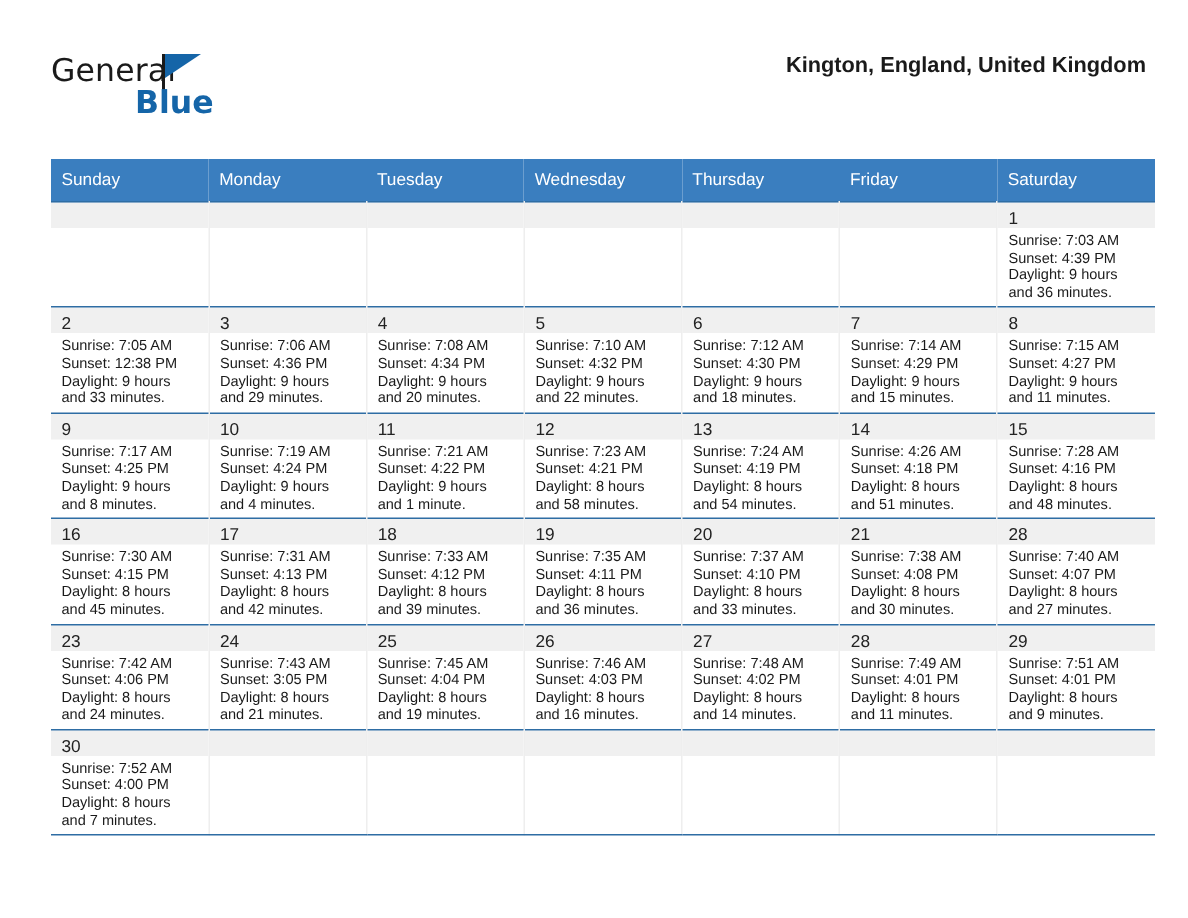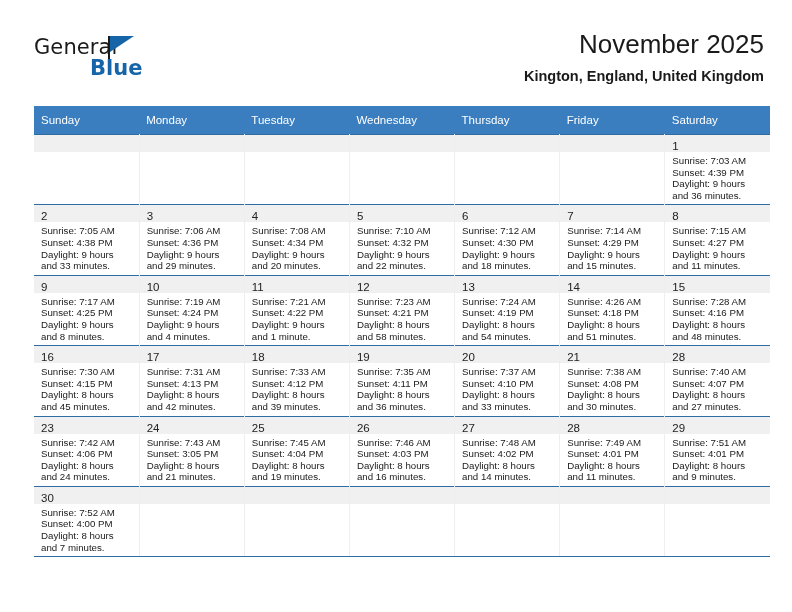--- a/index.html
+++ b/index.html
@@ -166,21 +166,20 @@
   <div class="header">
 
     <div class="logo">
       <span class="logo-general">General</span>
       <span class="logo-bar"></span>
       <span class="logo-tri"></span>
       <span class="logo-blue">Blue</span>
     </div>
 
     <div class="title-block">
-      <div class="cal-title">November 2025</div>
       <div class="cal-subtitle">Kington, England, United Kingdom</div>
     </div>
 
   </div>
 
   <div class="calendar">
     <table class="cal">
       <colgroup>
         <col>
           <col>
@@ -235,21 +234,21 @@
                 <div class="cell-line">Daylight: 9 hours</div>
                 <div class="cell-line">and 36 minutes.</div>
               </div>
             </td>
           </tr>
           <tr>
             <td class="">
               <div class="daynum-strip"><span class="daynum">2</span></div>
               <div class="cell-body">
                 <div class="cell-line">Sunrise: 7:05 AM</div>
-                <div class="cell-line">Sunset: 4:38 PM</div>
+                <div class="cell-line">Sunset: 12:38 PM</div>
                 <div class="cell-line">Daylight: 9 hours</div>
                 <div class="cell-line">and 33 minutes.</div>
               </div>
             </td>
             <td class="">
               <div class="daynum-strip"><span class="daynum">3</span></div>
               <div class="cell-body">
                 <div class="cell-line">Sunrise: 7:06 AM</div>
                 <div class="cell-line">Sunset: 4:36 PM</div>
                 <div class="cell-line">Daylight: 9 hours</div>

